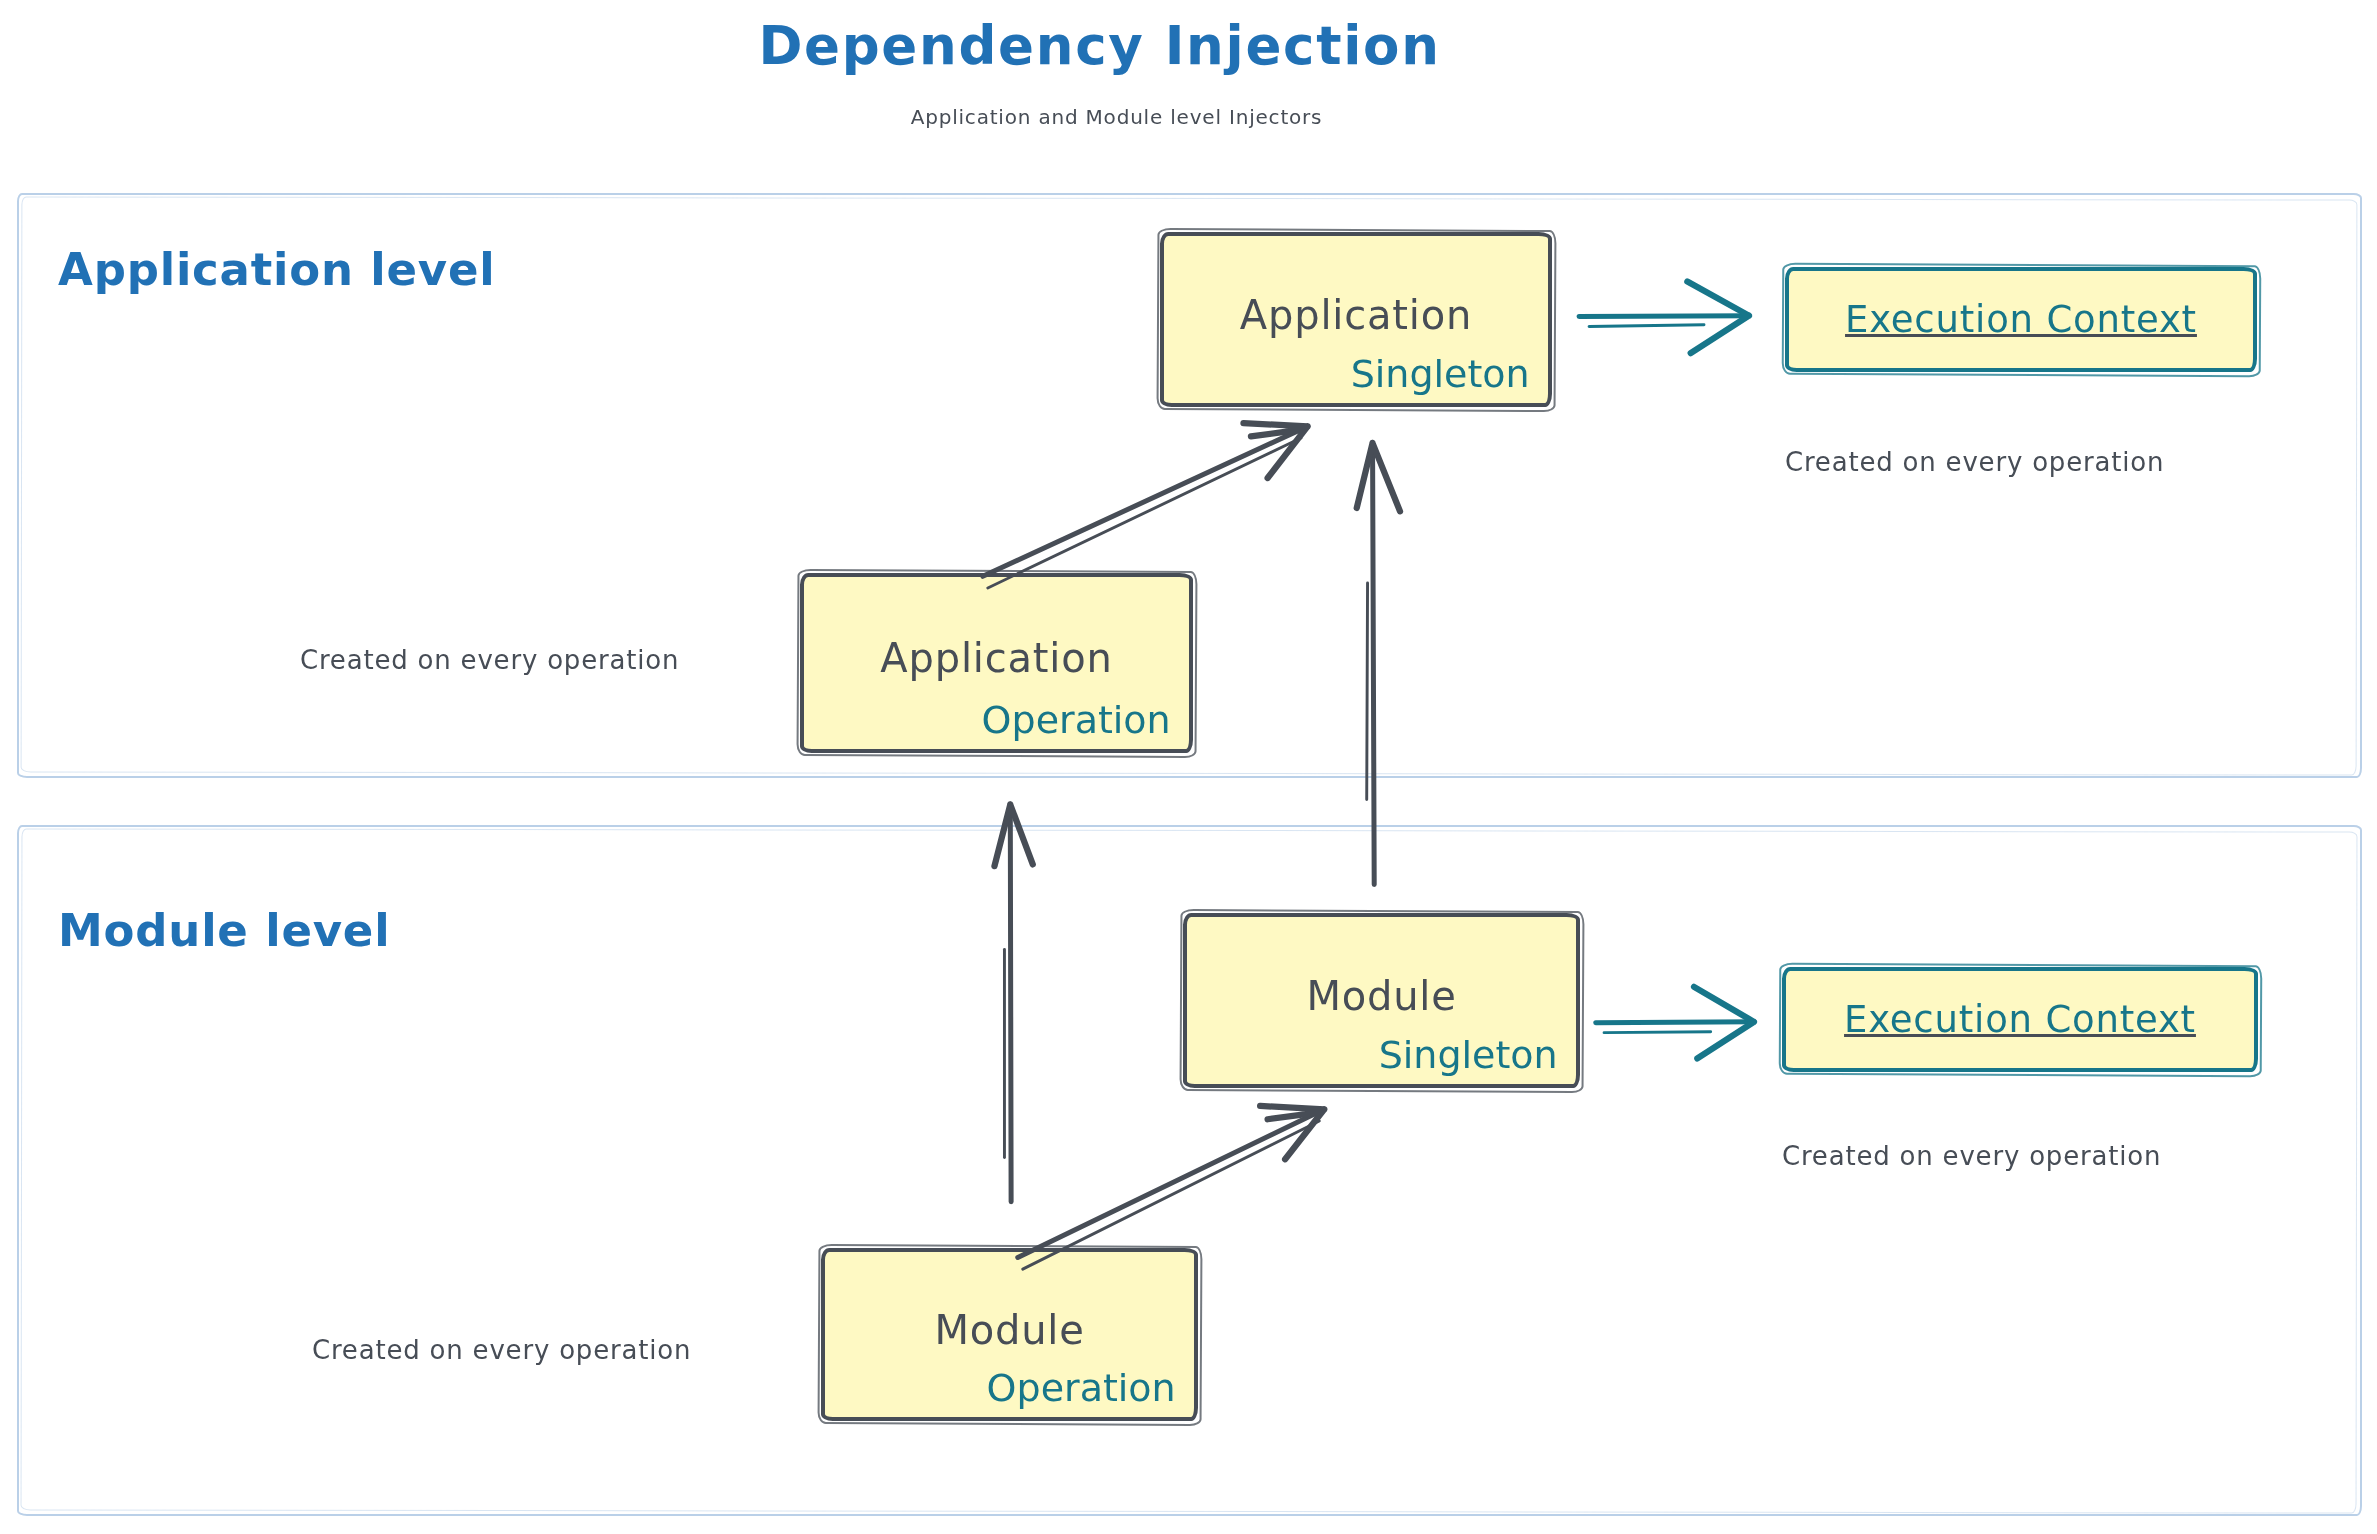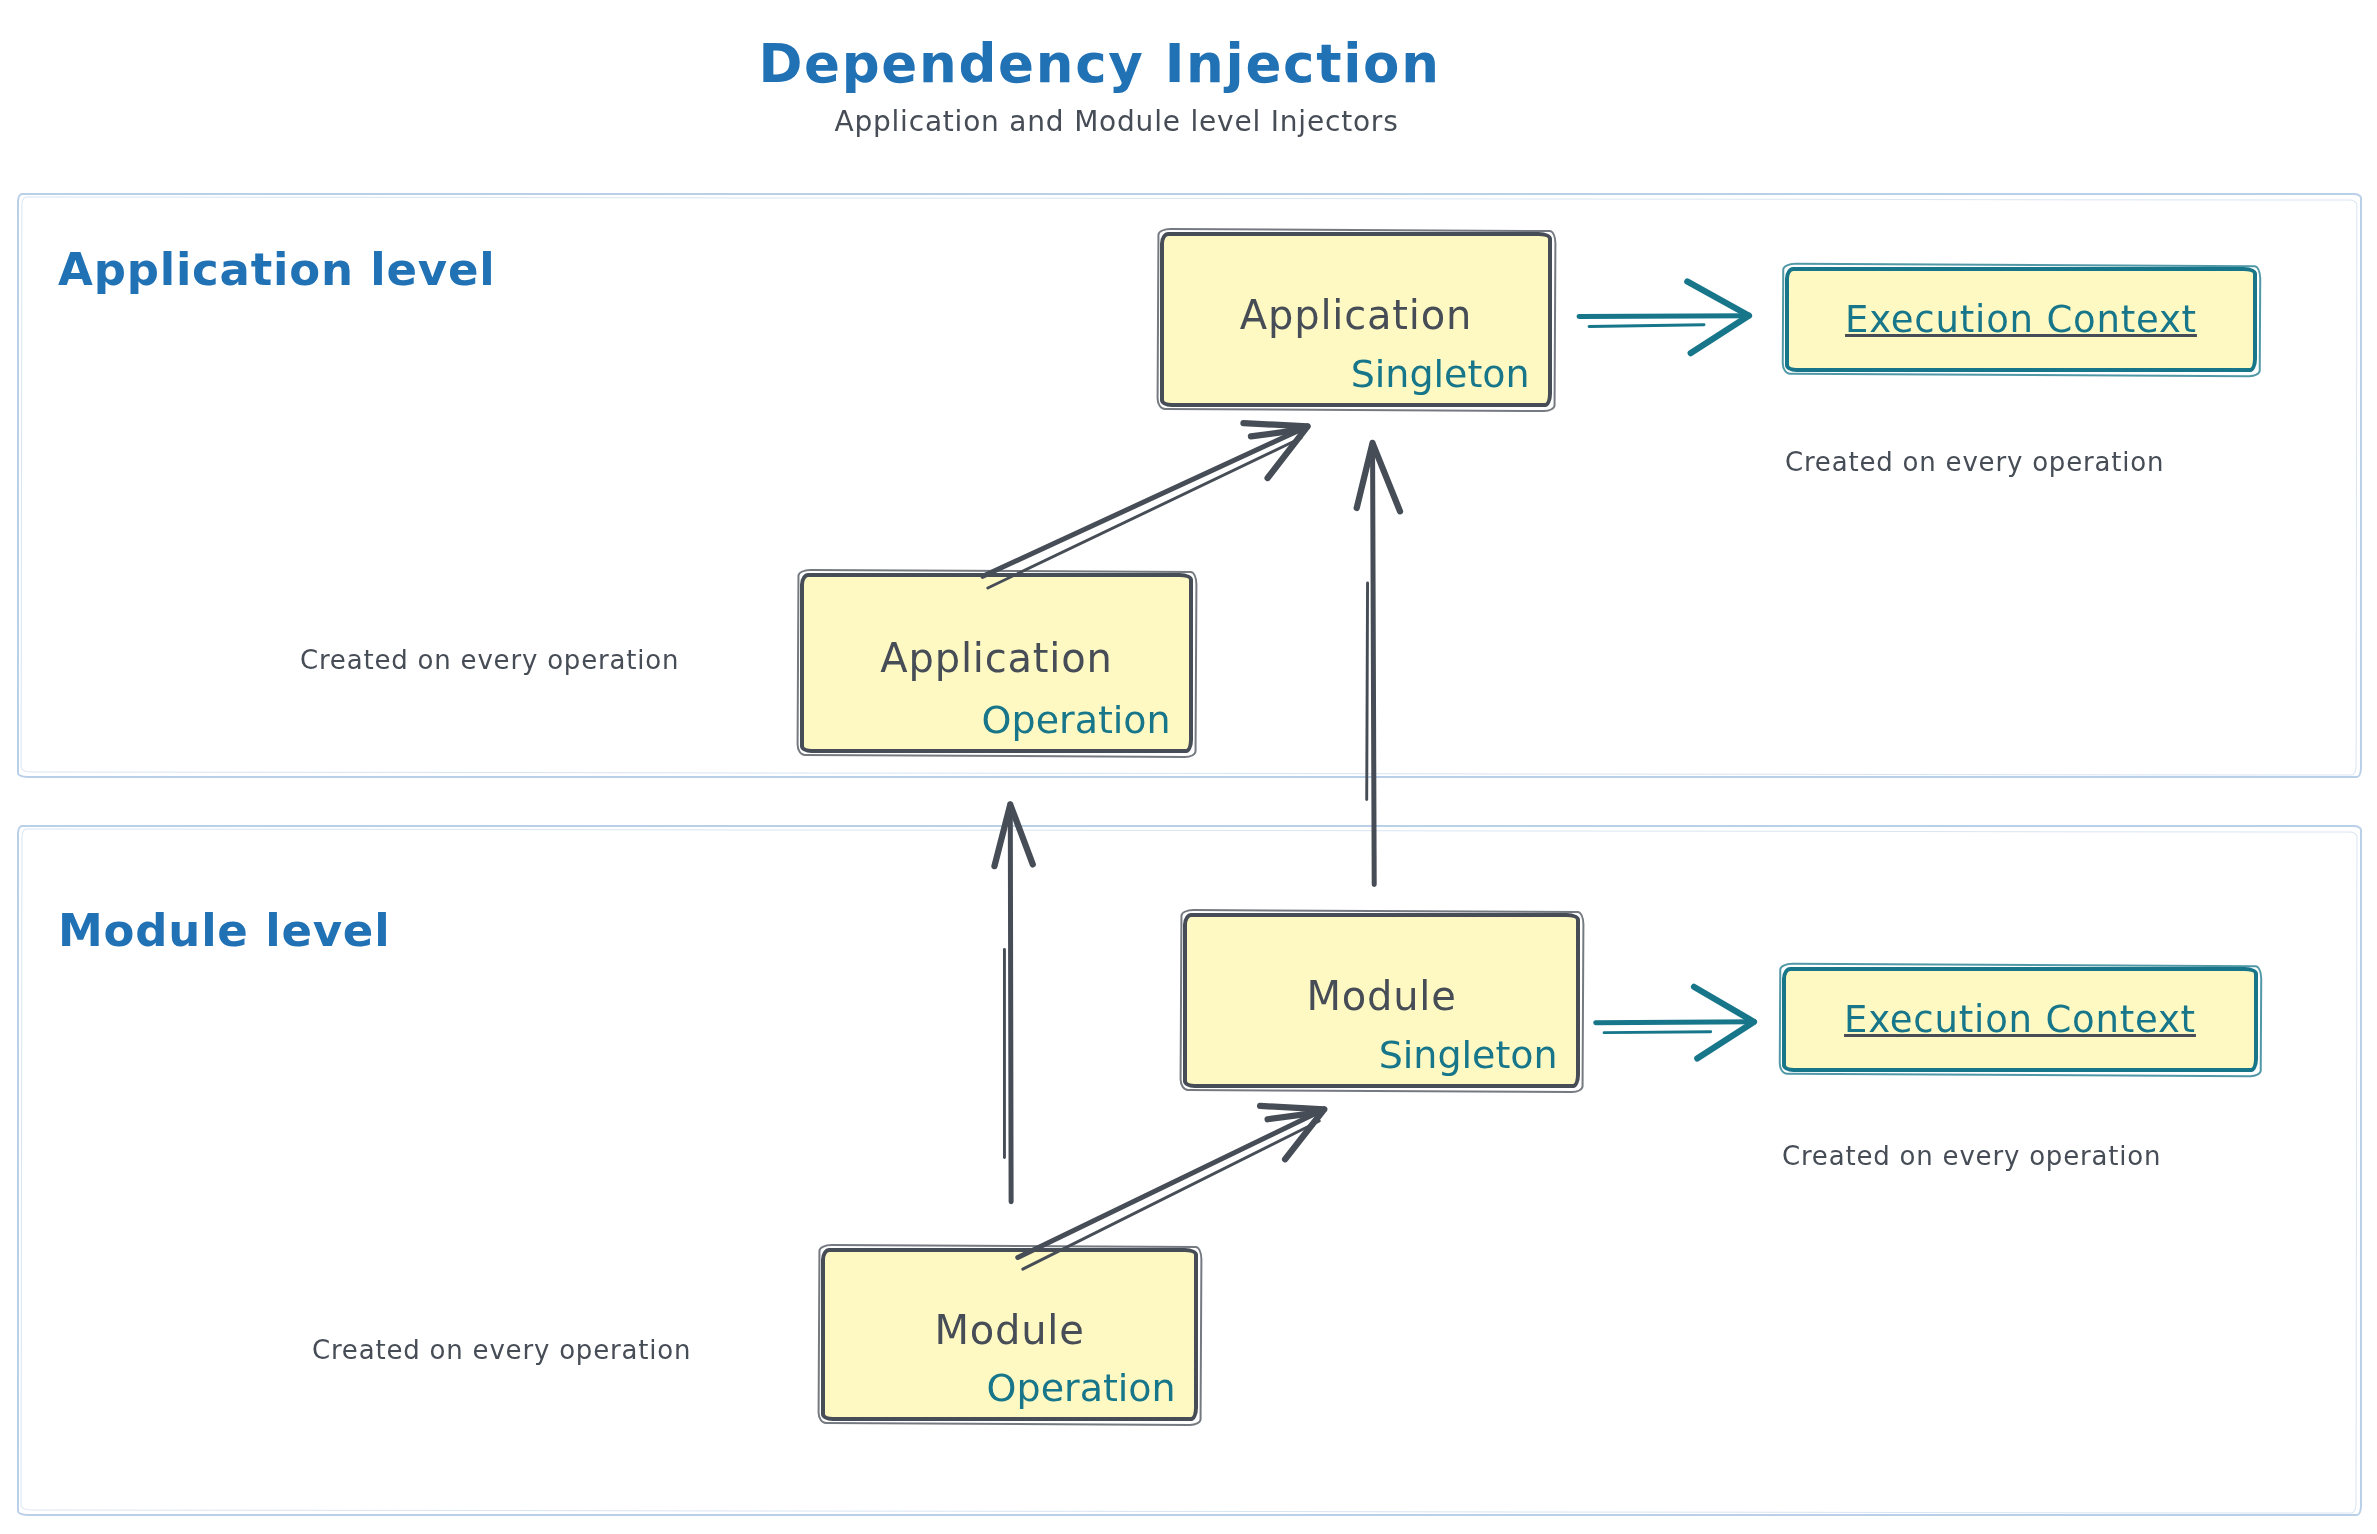--- a/index.html
+++ b/index.html
@@ -12,27 +12,27 @@
   html, body { width: 2377px; height: 1534px; background: #ffffff; overflow: hidden; }
   body {
     position: relative;
     font-family: "DejaVu Sans", "Liberation Sans", sans-serif;
     color: var(--ink);
   }
 
   
   .header { position: absolute; left: 0; top: 0; width: 2199px; text-align: center; }
   .title {
-    position: absolute; left: 0; right: 0; top: 33px;
+    position: absolute; left: 0; right: 0; top: 15px;
     font-size: 53px; font-weight: 600; letter-spacing: 1.7px;
     color: var(--accent-blue);
   }
   .subtitle {
     position: absolute; left: 0; right: 0; top: 105px;
-    font-size: 28px; font-weight: 500; letter-spacing: 0.8px;
+    font-size: 20px; font-weight: 500; letter-spacing: 0.8px;
     color: var(--ink);
     margin-left: 34px;
   }
 
   
   .frame {
     position: absolute;
     border: 2.1px solid var(--frame-blue);
     border-radius: 5px 8.3px 5px 10px / 8.3px 5px 10px 5px;
     background: transparent;

